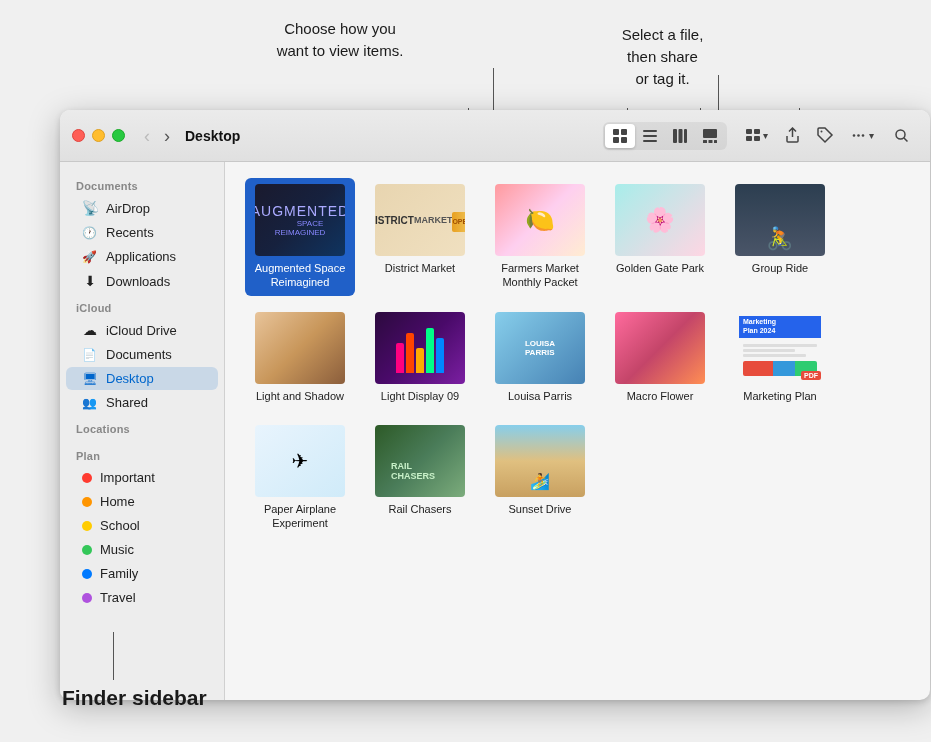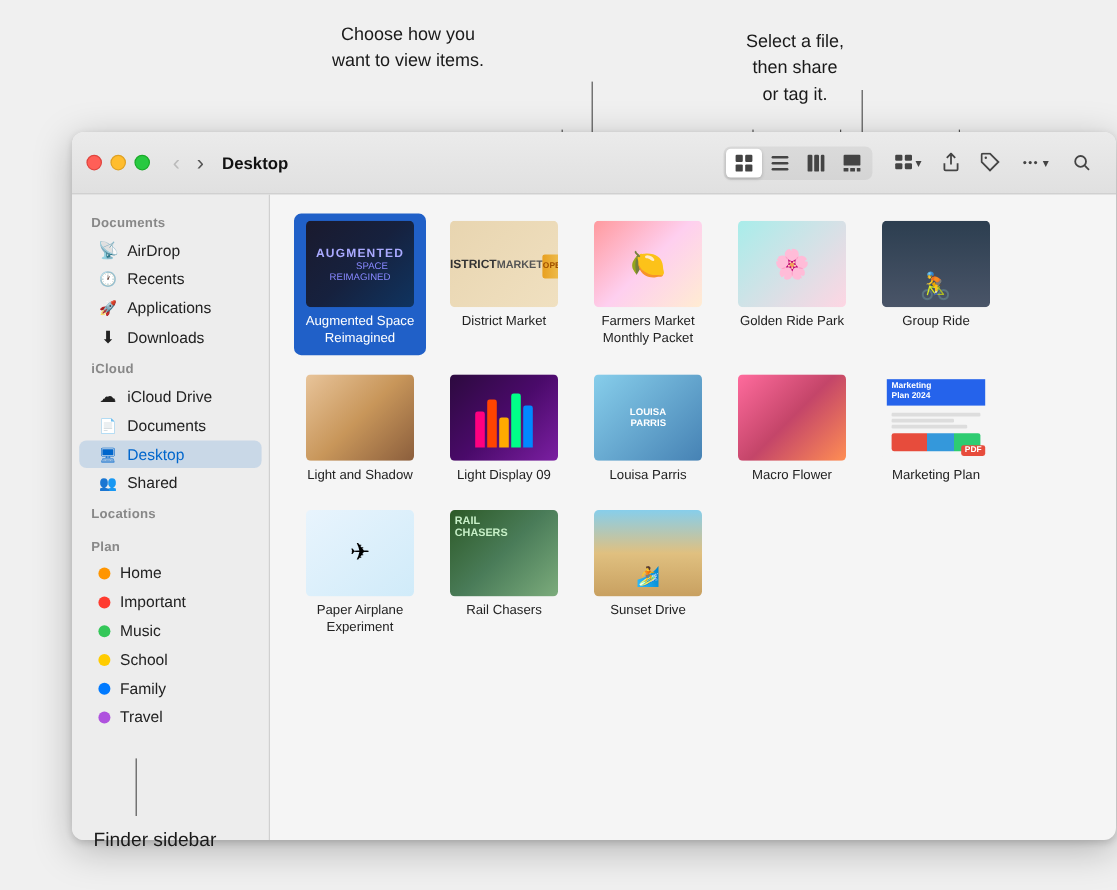--- a/index.html
+++ b/index.html
@@ -332,21 +332,21 @@
     .thumb-louisa {
       background: linear-gradient(135deg, #87ceeb, #4682b4);
       width: 100%;
       height: 100%;
       display: flex;
       align-items: center;
       justify-content: center;
       font-size: 8px;
       color: white;
       font-weight: bold;
-      text-align: right;
+      text-align: left;
     }
     .thumb-macro {
       background: linear-gradient(135deg, #ff6b9d, #c44569, #ff8e53);
       width: 100%;
       height: 100%;
     }
     .thumb-marketing {
       background: #f0f0f0;
       width: 100%;
       height: 100%;
@@ -373,22 +373,22 @@
       justify-content: center;
       width: 100%;
       height: 100%;
       font-size: 20px;
     }
     .thumb-rail {
       background: linear-gradient(135deg, #2d5a27, #4a7c59, #7cac7c);
       width: 100%;
       height: 100%;
       display: flex;
-      align-items: flex-start;
-      padding: 4px;
+      align-items: flex-end;
+      padding: 16px;
     }
     .thumb-sunset {
       background: linear-gradient(to bottom, #87ceeb, #e0c080, #c8a060);
       width: 100%;
       height: 100%;
       display: flex;
       align-items: flex-end;
       justify-content: center;
       padding-bottom: 6px;
     }
@@ -403,23 +403,24 @@
       color: #1a1a1a;
       text-align: center;
       line-height: 1.45;
       font-family: -apple-system, BlinkMacSystemFont, sans-serif;
     }
 
     
     .bottom-label {
       position: absolute;
       bottom: 32px;
-      left: 78px;
-      font-size: 16px;
+      left: 62px;
+      font-size: 21px;
       color: #1a1a1a;
+      font-weight: bold;
     }
     .bottom-label-line {
       position: absolute;
       bottom: 62px;
       left: 113px;
       width: 1px;
       height: 48px;
       background: #555;
     }
   </style>
@@ -567,53 +568,53 @@
       </div>
       <div class="sidebar-item">
         <span class="sidebar-icon" style="font-size:12px;">👥</span>
         <span class="sidebar-item-label">Shared</span>
       </div>
 
       <div class="sidebar-section-label">Locations</div>
 
       <div class="sidebar-section-label" style="margin-top:4px;">Plan</div>
       <div class="sidebar-item">
+        <div class="tag-dot" style="background:#ff3b30;"></div>
+        <span class="sidebar-item-label">Important</span>
+      </div>
+      <div class="sidebar-item">
         <div class="tag-dot" style="background:#ff9500;"></div>
         <span class="sidebar-item-label">Home</span>
       </div>
       <div class="sidebar-item">
-        <div class="tag-dot" style="background:#ff3b30;"></div>
-        <span class="sidebar-item-label">Important</span>
+        <div class="tag-dot" style="background:#ffcc00;"></div>
+        <span class="sidebar-item-label">School</span>
       </div>
       <div class="sidebar-item">
         <div class="tag-dot" style="background:#34c759;"></div>
         <span class="sidebar-item-label">Music</span>
       </div>
       <div class="sidebar-item">
-        <div class="tag-dot" style="background:#ffcc00;"></div>
-        <span class="sidebar-item-label">School</span>
-      </div>
-      <div class="sidebar-item">
         <div class="tag-dot" style="background:#007aff;"></div>
         <span class="sidebar-item-label">Family</span>
       </div>
       <div class="sidebar-item">
         <div class="tag-dot" style="background:#af52de;"></div>
         <span class="sidebar-item-label">Travel</span>
       </div>
     </div>
 
     <div class="file-grid">
 
       <div class="grid-row">
 
         <div class="file-item selected">
           <div class="file-thumbnail">
             <div class="thumb-augmented">
-              <div style="font-size:10px; color:#aaf; font-weight:bold; letter-spacing:1px;">AUGMENTED</div>
+              <div style="font-size:14px; color:#aaf; font-weight:normal; letter-spacing:1px;">AUGMENTED</div>
               <div style="font-size:8px; color:#88f;padding-left:20px;">SPACE</div>
               <div style="font-size:8px; color:#88f;">REIMAGINED</div>
             </div>
           </div>
           <div class="file-name">Augmented Space Reimagined</div>
         </div>
 
 
         <div class="file-item">
           <div class="file-thumbnail">
@@ -630,21 +631,21 @@
           <div class="file-thumbnail">
             <div class="thumb-farmers">🍋</div>
           </div>
           <div class="file-name">Farmers Market Monthly Packet</div>
         </div>
 
         <div class="file-item">
           <div class="file-thumbnail">
             <div class="thumb-golden">🌸</div>
           </div>
-          <div class="file-name">Golden Ride Park</div>
+          <div class="file-name">Golden Gate Park</div>
         </div>
 
         <div class="file-item">
           <div class="file-thumbnail">
             <div class="thumb-group-ride">
               <span class="silhouette">🚴</span>
             </div>
           </div>
           <div class="file-name">Group Ride</div>
         </div>

